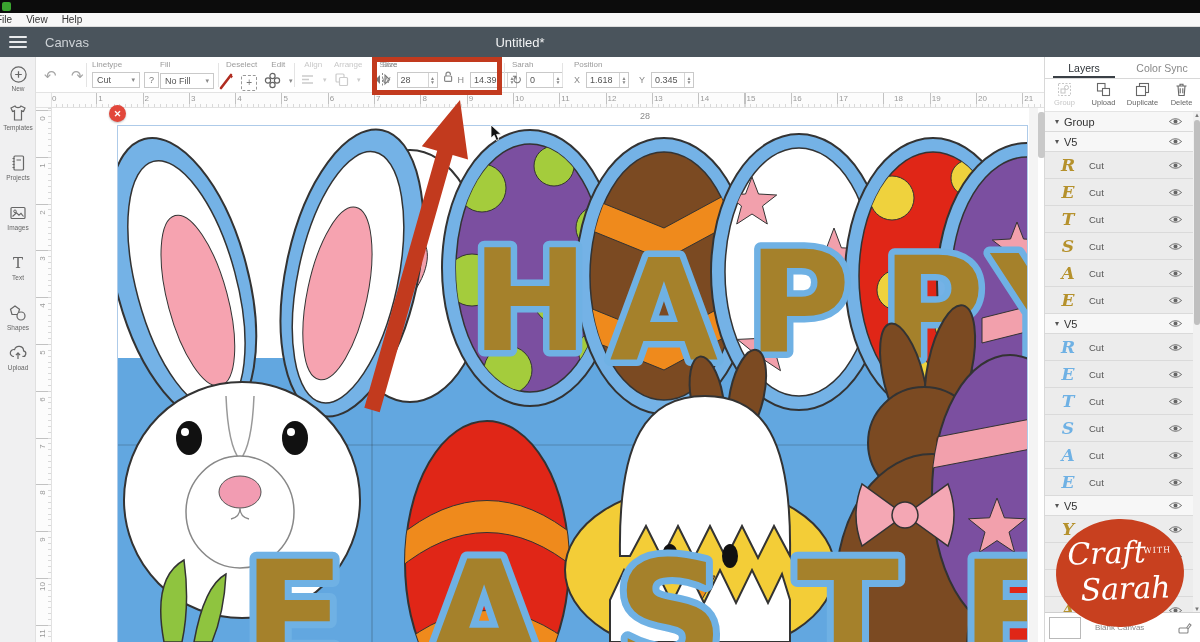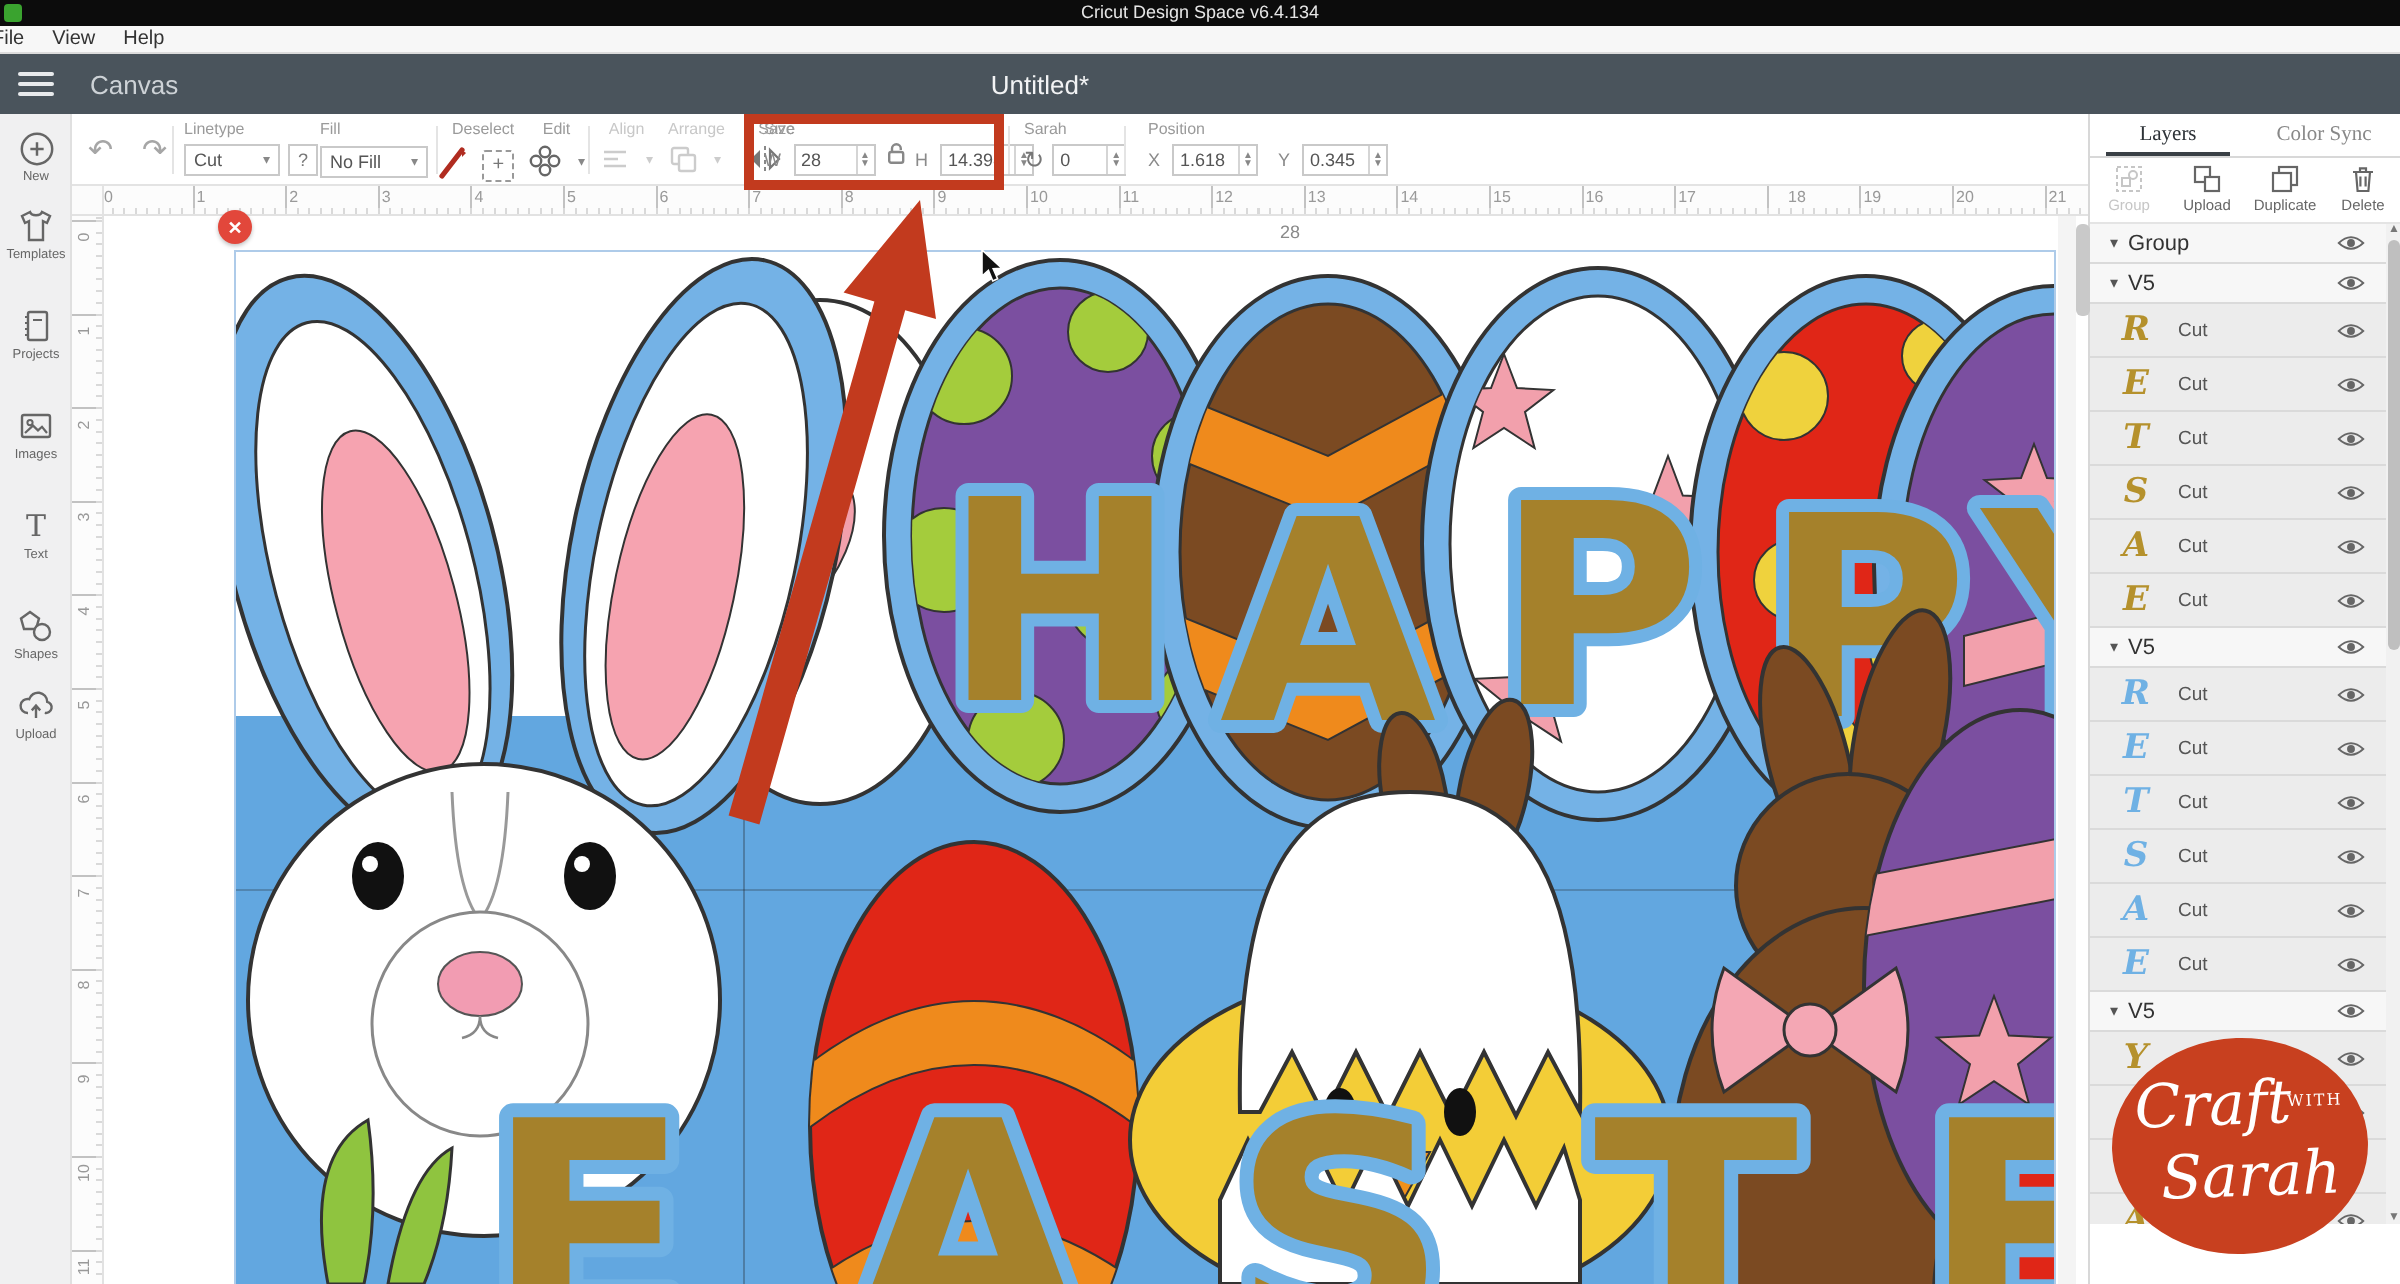--- a/index.html
+++ b/index.html
@@ -109,21 +109,21 @@
   .vscroll .thumb { position:absolute; left:1px; top:4px; width:7px; height:46px;
     background:#c9c9c9; border-radius:3px; cursor:pointer; }
 
   
   .anno { left:0; top:0; width:1200px; height:642px; z-index:40; pointer-events:none; }
 
   
   .rpanel { left:1044px; top:57px; width:156px; height:585px; background:#fff;
     border-left:1px solid #d8d8d8; }
   .tabs { position:absolute; left:0; top:0; width:156px; height:22px;
-    border-bottom:1px solid #d8d8d8; display:flex;font-family:Liberation Serif, serif; }
+    border-bottom:1px solid #d8d8d8; display:flex; }
   .tab { flex:1; text-align:center; font-size:10.5px; color:#888; padding-top:5px;
     cursor:pointer; position:relative; }
   .tab.active { color:#2e3338; }
   .tab.active::after { content:""; position:absolute; left:8px; right:8px;
     bottom:0; height:2px; background:#3a4046; }
   .lbtns { position:absolute; left:0; top:22px; width:156px; height:33px;
     border-bottom:1px solid #e4e4e4; display:flex; }
   .lbtn { flex:1; text-align:center; padding-top:3px; cursor:pointer; }
   .lbtn svg { display:block; margin:0 auto; }
   .lbtn .blab { font-size:7.5px; color:#666; display:block; margin-top:1px; }
@@ -163,21 +163,20 @@
   .logo .w3 { position:absolute; left:24px; top:52px; color:#fff;
     font-family:"DejaVu Serif", serif; font-style:italic; font-size:30px; }
 
   .cursor { left:490px; top:125px; z-index:45; pointer-events:none; }
 </style>
 </head>
 <body>
 
 <div class="abs titlebar">
   <span class="appdot"></span>
-  <div class="ttext">Cricut Design Space  v6.4.134</div>
 </div>
 
 <div class="abs menubar">
   <span>File</span>
   <span>View</span>
   <span>Help</span>
 </div>
 
 <div class="abs header">
   <div class="burger">
@@ -847,19 +846,28 @@
           <path d="M1.5 5.5 Q9 -1.5 16.5 5.5 Q9 12.5 1.5 5.5 Z" fill="none" stroke="#666" stroke-width="1.1"></path>
           <circle cx="9" cy="5.5" r="2.4" fill="#666"></circle>
         </svg>
       </div>
     </div>
   <div class="pscroll">
     <span class="parrow" style="top:0;">▲</span>
     <div class="pthumb"></div>
     <span class="parrow" style="bottom:0;">▼</span>
   </div>
+  <div class="bottombar">
+    <div class="swatch"></div>
+    <span class="bclabel">Blank Canvas</span>
+    <span class="spacer"></span>
+    <svg width="16" height="14" viewBox="0 0 16 14" style="margin-right:8px;">
+      <rect x="2" y="7" width="9" height="5" rx="1" fill="none" stroke="#888" stroke-width="1.1"></rect>
+      <path d="M11 8 L14 4 L12.5 2.8 L9.5 7" fill="none" stroke="#888" stroke-width="1.1"></path>
+      </svg>
+  </div>
 </div>
 
 <div class="abs logo">
   <span class="w1">Craft</span>
   <span class="w2">with</span>
   <span class="w3">Sarah</span>
 </div>
 
 </body></html>

